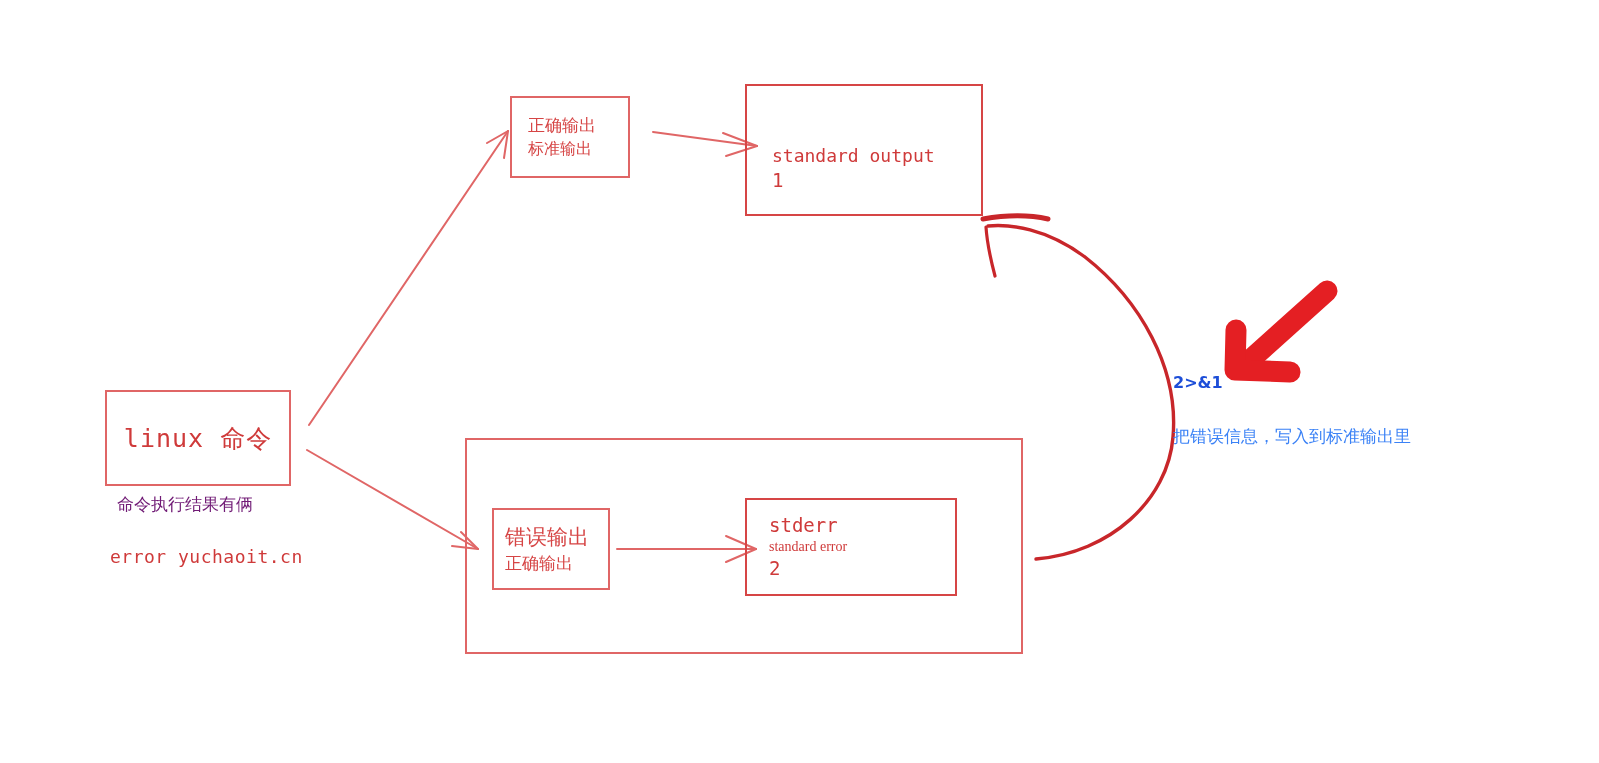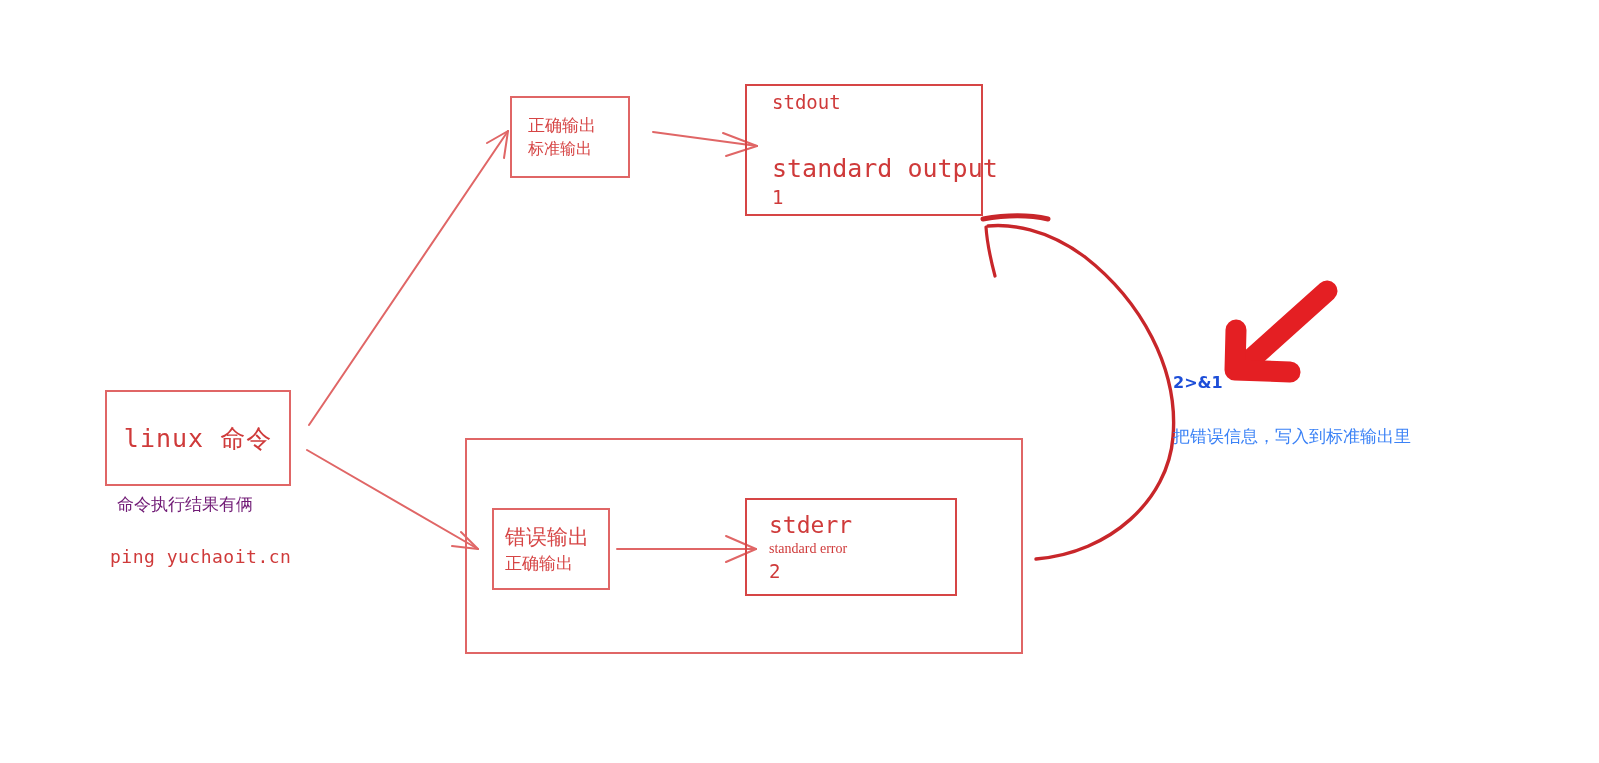--- a/index.html
+++ b/index.html
@@ -113,42 +113,41 @@
       <path d="M 1236 330 L 1235 370 L 1290 372" fill="none" stroke="#e41f23" stroke-width="21" stroke-linecap="round" stroke-linejoin="round"></path>
     </g>
   </svg>
 
   <div class="node-box" style="left:105px; top:390px; width:186px; height:96px; align-items:center;">
     <div class="node-line" style="font-size:25px; letter-spacing:1px;">linux 命令</div>
   </div>
 
   <div class="free-text sans-text" style="left:117px; top:493px; font-size:17px;">命令执行结果有俩</div>
 
-  <div class="free-text mono-text" style="left:110px; top:546px; font-size:18px; letter-spacing:0.5px;">ping yuchaoit.cn</div>
+  <div class="free-text mono-text" style="left:110px; top:546px; font-size:18px; letter-spacing:0.5px;">error yuchaoit.cn</div>
 
   <div class="node-box" style="left:510px; top:96px; width:120px; height:82px; padding-left:16px;">
     <div class="cn-line" style="font-size:17px;">正确输出</div>
     <div class="cn-line" style="font-size:16px;">标准输出</div>
   </div>
 
   <div class="node-box dark" style="left:745px; top:84px; width:238px; height:132px; padding-left:25px;">
-    <div class="node-line" style="font-size:19px;">stdout</div>
-    <div class="node-line" style="font-size:25px;margin-top:37px;">standard output</div>
+    <div class="node-line" style="font-size:18px;margin-top:37px;">standard output</div>
     <div class="node-line" style="font-size:19px;">1</div>
   </div>
 
   <div class="group-box" style="left:465px; top:438px; width:558px; height:216px;"></div>
 
   <div class="node-box" style="left:492px; top:508px; width:118px; height:82px; padding-left:11px;">
     <div class="cn-line" style="font-size:21px;">错误输出</div>
     <div class="cn-line" style="font-size:17px;">正确输出</div>
   </div>
 
   <div class="node-box dark" style="left:745px; top:498px; width:212px; height:98px; padding-left:22px;">
-    <div class="node-line" style="font-size:23px;">stderr</div>
+    <div class="node-line" style="font-size:19px;">stderr</div>
     <div class="node-line" style="font-size:14px;font-family:Liberation Serif, serif;">standard error</div>
     <div class="node-line" style="font-size:19px;">2</div>
   </div>
 
   <div class="free-text" style="left:1173px; top:373px; font-size:16px; font-weight:bold; font-family:'DejaVu Sans','Liberation Sans',sans-serif; color:#1d4ed8;">2&gt;&amp;1</div>
 
   <div class="free-text sans-text" style="left:1173px; top:425px; font-size:17px; color:#3b82f6;">把错误信息，写入到标准输出里</div>
 
 </div>
 

